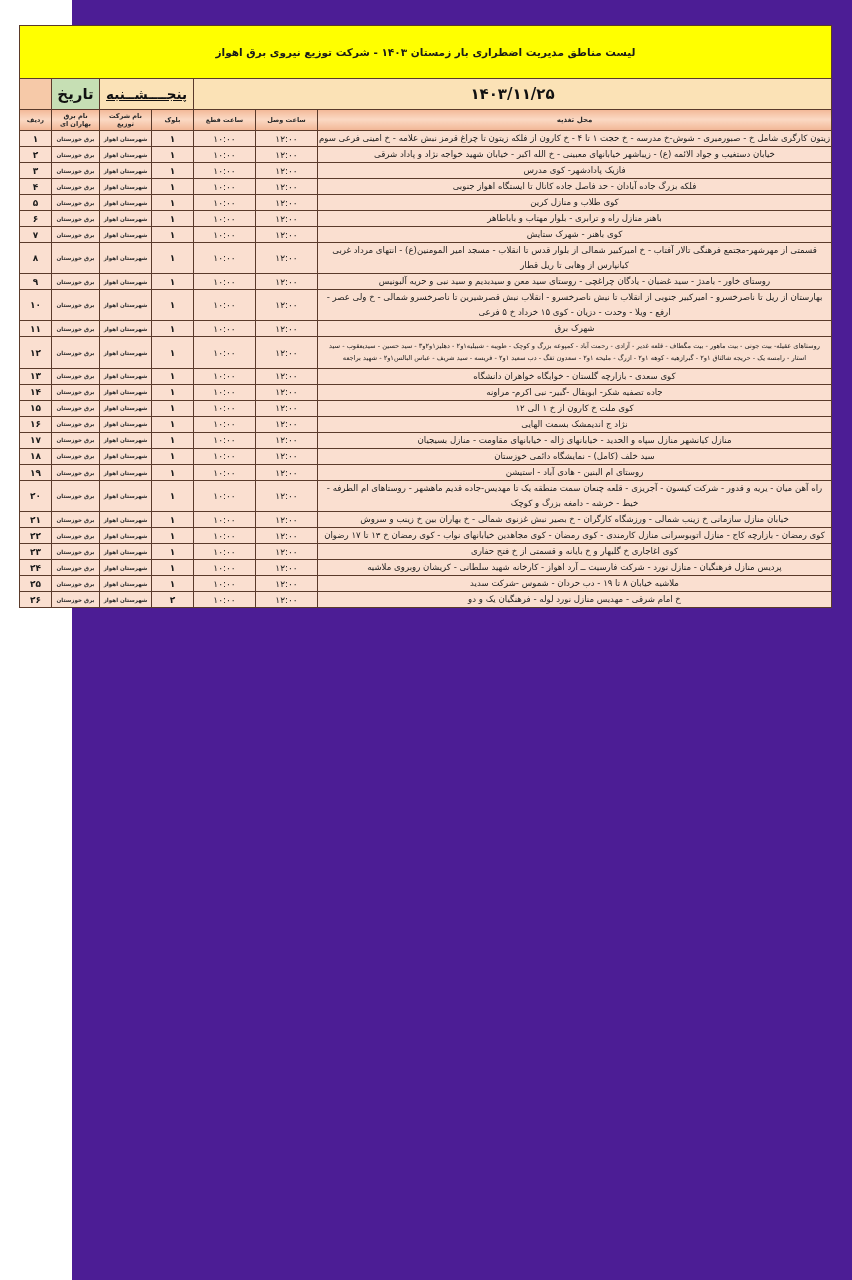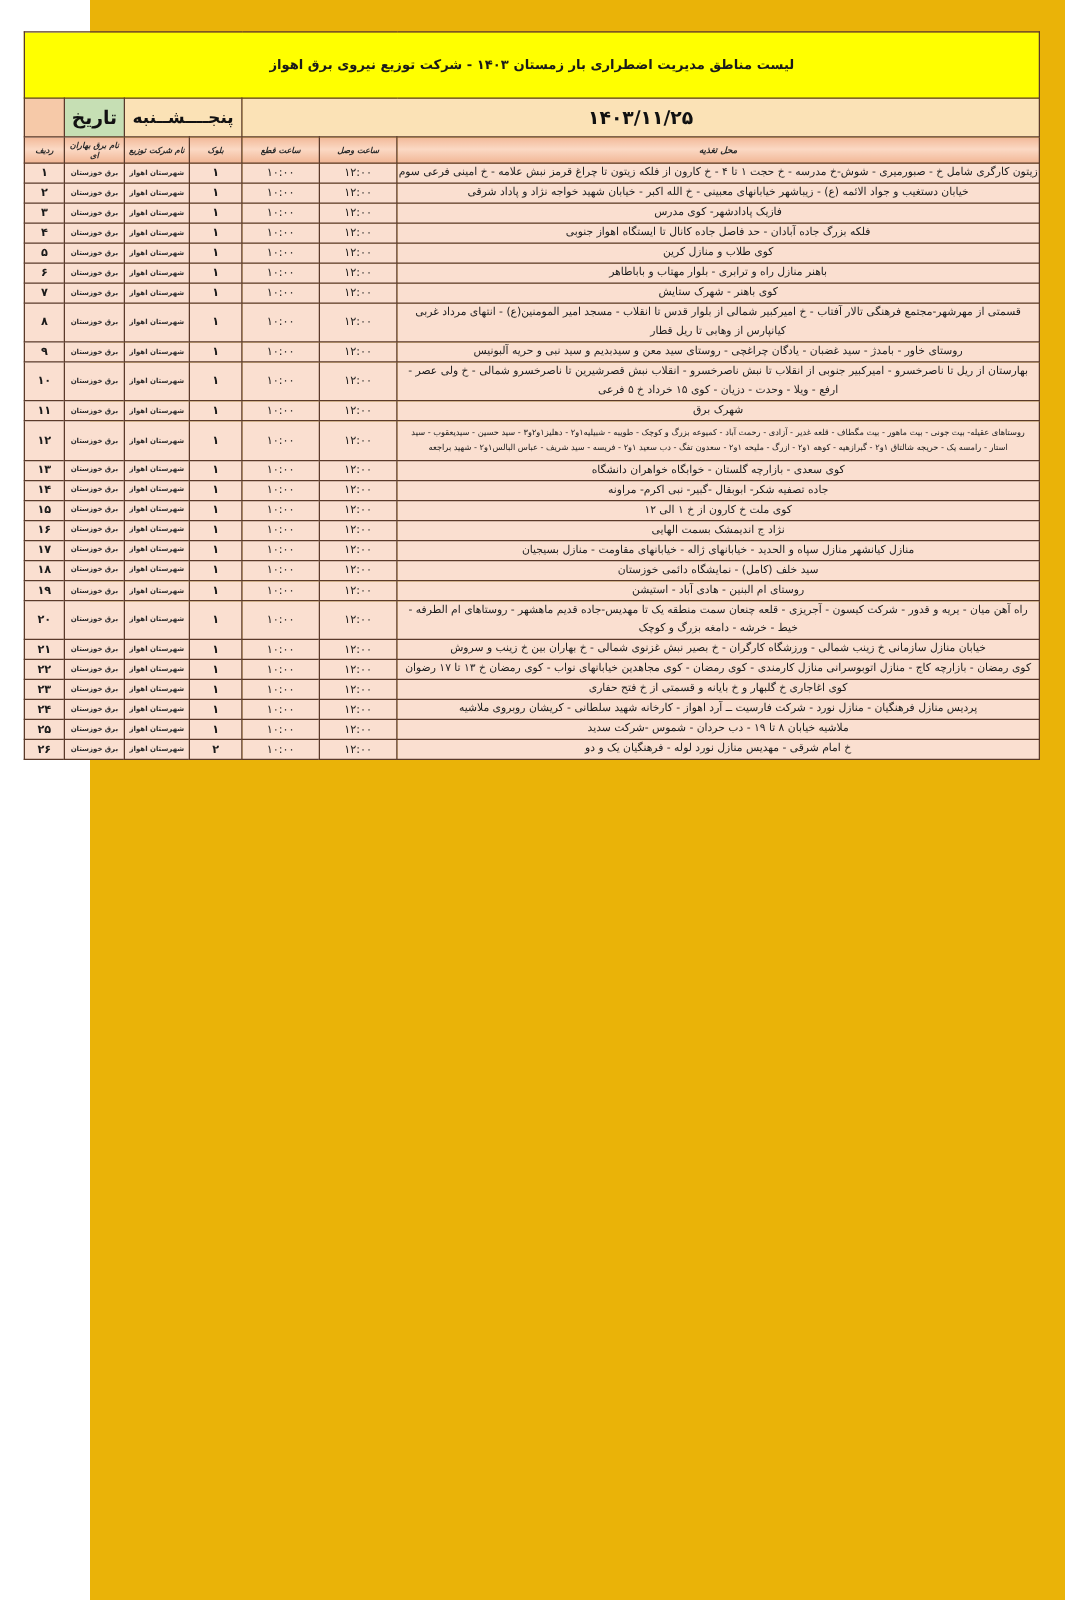--- a/index.html
+++ b/index.html
@@ -11,21 +11,21 @@
   body {
     width: 852px;
     height: 1280px;
     font-family: "DejaVu Sans", "Liberation Sans", sans-serif;
     direction: rtl;
   }
   .sheet {
     position: relative;
     width: 780px;
     height: 1280px;
-    background: #eab308;
+    background: #4c1d95;
     box-sizing: border-box;
     padding: 25px 20px 0 20px;
   }
   table.outage {
     width: 812px;
     border-collapse: collapse;
     table-layout: fixed;
   }
   table.outage td, table.outage th {
     border: 1px solid #5a3a2a;
@@ -55,35 +55,35 @@
     background: #c6dfb4;
     font-size: 15px;
     color: #111;
     margin-top: 40px;
   }
   .day-cell {
     background: #fbe2b6;
     font-size: 13.5px;
     color: #111;
     letter-spacing: 1px;
+    text-decoration: underline;
   }
   .date-value-cell {
     background: #fbe2b6;
     font-size: 15px;
     color: #111;
   }
   
   .head-row td {
     background: linear-gradient(to bottom, #f3bb9b, #fbd9c4 45%, #f1b695);
     height: 20px;
     font-size: 6.5px;
     font-weight: bold;
     color: #2a2a2a;
     padding: 2px 1px;
-    font-style: italic;
   }
   .head-row td.wide-head {
     font-size: 7px;
   }
   
   tbody tr td {
     background: #fadfd0;
     color: #1b1b1b;
   }
   td.loc {

